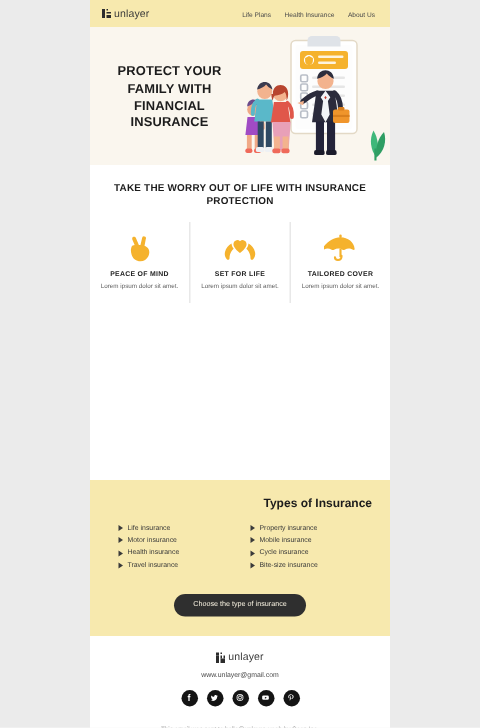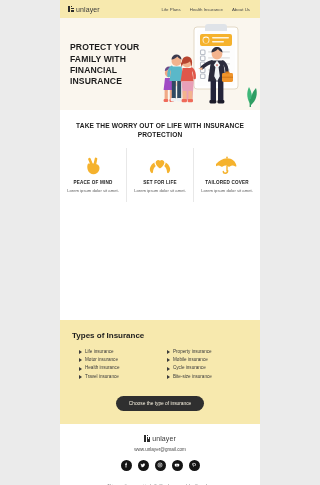--- a/index.html
+++ b/index.html
@@ -38,21 +38,21 @@
   
   .hero {
     background: #faf6ee;
     display: flex; align-items: center;
     padding: 6px 0 4px 10px;
     height: 92px;
   }
   .hero-copy { width: 86px; }
   .hero-title {
     font-size: 8.6px; line-height: 11.4px;
-    font-weight: bold; color: #1c1c1c; letter-spacing: .1px;
+    font-weight: bold; color: #1c1c1c; letter-spacing: .1px; text-align: center;
   }
   .hero-art { flex: 1; position: relative; height: 88px; }
   
   .band-head {
     text-align: center; padding: 11px 14px 9px;
     background: #fff;
   }
   .band-head h2 {
     font-size: 6.6px; line-height: 9px; font-weight: bold;
     color: #1c1c1c; letter-spacing: .15px;
@@ -70,21 +70,21 @@
     font-size: 4.6px; font-weight: bold; color: #1c1c1c;
     margin: 5px 0 3px; letter-spacing: .2px;
   }
   .feature p { font-size: 4.2px; line-height: 6px; color: #5d5d5d; }
   .spacer { background: #fff; height: 104px; }
   
   .types {
     background: #f7e9ae; padding: 11px 12px 13px;
   }
   .types h2 {
-    text-align: left; font-size: 8px; font-weight: bold;
+    text-align: right; font-size: 8px; font-weight: bold;
     color: #1c1c1c; margin-bottom: 8px;
   }
   .types-cols { display: flex; justify-content: center; gap: 14px; }
   .types-col { width: 74px; }
   .types-col li {
     list-style: none; font-size: 4.6px; line-height: 8.2px;
     color: #3a3a3a; display: flex; align-items: center; gap: 3px;
   }
   .bullet {
     width: 0; height: 0; flex: none;

